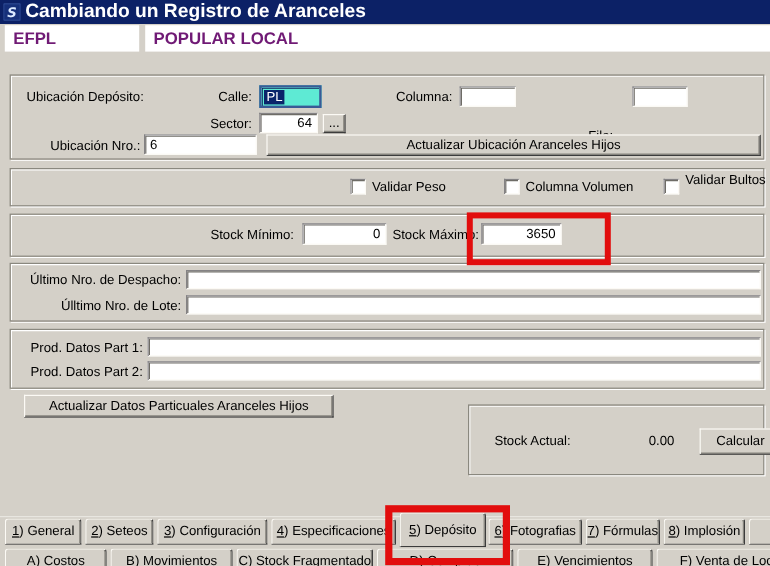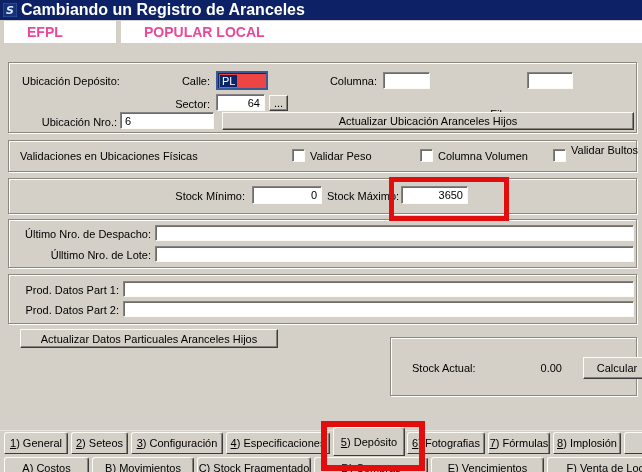--- a/index.html
+++ b/index.html
@@ -4,35 +4,35 @@
 <style>
   html,body{margin:0;padding:0;background:#777;}
   .screen{position:relative;width:642px;height:472px;background:#d4d0c8;overflow:hidden;
           font-family:"Liberation Sans",sans-serif;font-size:11px;color:#000;}
   
   .titlebar{position:absolute;left:0;top:0;width:642px;height:20px;background:#0c2166;
             display:flex;align-items:center;gap:4px;padding-left:3px;box-sizing:border-box;}
   .appicon{width:14px;height:14px;flex:0 0 auto;}
   .title{color:#fff;font-weight:bold;font-size:16px;white-space:nowrap;}
   
-  .hdr-field{position:absolute;background:#fff;color:#ec4899;font-weight:bold;font-size:14px;
-             display:flex;align-items:center;padding:0 23px;box-sizing:border-box;}
+  .hdr-field{position:absolute;background:#fff;color:#701a75;font-weight:bold;font-size:14px;
+             display:flex;align-items:center;padding:0 7px;box-sizing:border-box;}
   
   .group{position:absolute;border:1px solid #8a887f;box-shadow:inset 1px 1px 0 #fff,1px 1px 0 #fff;
          box-sizing:border-box;}
   
   .lbl{position:absolute;white-space:nowrap;line-height:13px;}
   .r{text-align:right;}
   
   .field{position:absolute;background:#fff;border:1px solid;border-color:#848284 #fcfaf5 #fcfaf5 #848284;
          box-shadow:inset 1px 1px 0 #6e6c66;box-sizing:border-box;
          font-family:"Liberation Sans",sans-serif;font-size:11px;padding:2px 4px;margin:0;outline:none;color:#000;}
   .num{text-align:right;}
   
-  .calle{position:absolute;background:#ef4444;border:2px solid #3a5a96;box-shadow:inset 1px 1px 0 #10265c;
+  .calle{position:absolute;background:#5eead4;border:2px solid #3a5a96;box-shadow:inset 1px 1px 0 #10265c;
          box-sizing:border-box;display:flex;align-items:center;padding:0 2px;}
   .sel{background:#0a246a;color:#fff;padding:0 2px;font-size:11px;}
   
   .btn{position:absolute;background:#d4d0c8;border:1px solid;border-color:#fcfaf5 #3c3c3c #3c3c3c #fcfaf5;
        box-shadow:inset -1px -1px 0 #85837c;display:flex;align-items:center;justify-content:center;
        box-sizing:border-box;cursor:pointer;white-space:nowrap;}
   
   .check{position:absolute;width:13px;height:13px;background:#fff;border:1px solid;
          border-color:#848284 #fcfaf5 #fcfaf5 #848284;box-shadow:inset 1px 1px 0 #6e6c66;
          box-sizing:border-box;cursor:pointer;}
@@ -75,21 +75,20 @@
   <div class="lbl r" style="left:471px;top:75px;width:40px;margin-top:33px;">Fila:</div>
   <input class="field" style="left: 527px; top: 72px; width: 46px; height: 17px;" value="">
   <div class="lbl r" style="left:150px;top:98px;width:60px;">Sector:</div>
   <input class="field num" style="left: 216px; top: 94px; width: 49px; height: 17px;" value="64">
   <div class="btn" style="left:269px;top:95px;width:19px;height:16px;">...</div>
   <div class="lbl r" style="left:27px;top:116px;width:90px;">Ubicación Nro.:</div>
   <input class="field" style="left: 120px; top: 112px; width: 94px; height: 17px;" value="6">
   <div class="btn" style="left:222px;top:112px;width:412px;height:18px;">Actualizar Ubicación Aranceles Hijos</div>
 
   <div class="group" style="left:8px;top:140px;width:629px;height:32px;"></div>
-  <div class="lbl" style="left:20px;top:150px;">Validaciones en Ubicaciones Físicas</div>
   <span class="check" style="left:292px;top:149px;"></span>
   <div class="lbl" style="left:310px;top:150px;">Validar Peso</div>
   <span class="check" style="left:420px;top:149px;"></span>
   <div class="lbl" style="left:438px;top:150px;">Columna Volumen</div>
   <span class="check" style="left:553px;top:149px;"></span>
   <div class="lbl" style="left:571px;top:144px;">Validar Bultos</div>
 
   <div class="group" style="left:8px;top:178px;width:629px;height:36px;"></div>
   <div class="lbl r" style="left:165px;top:190px;width:80px;">Stock Mínimo:</div>
   <input class="field num" style="left: 252px; top: 186px; width: 70px; height: 18px;" value="0">

